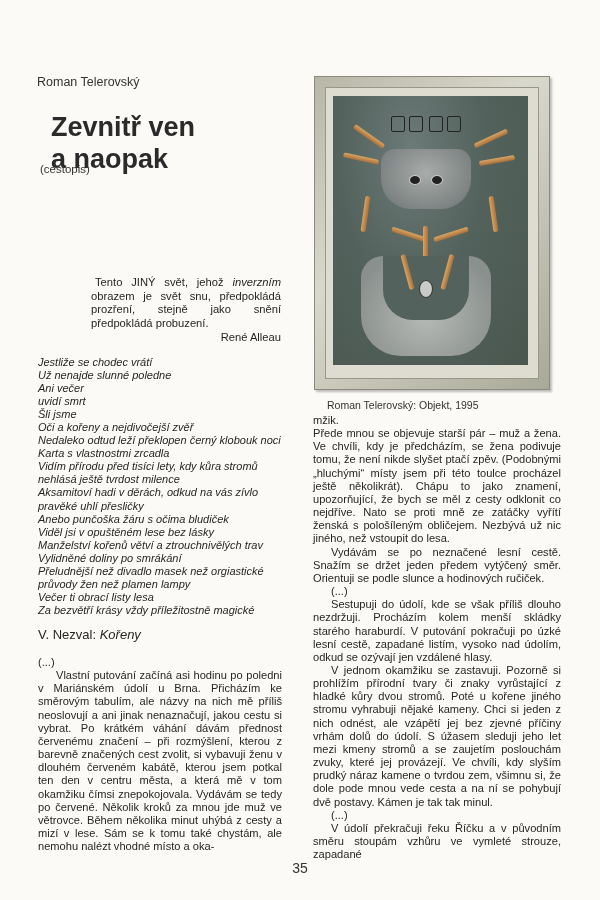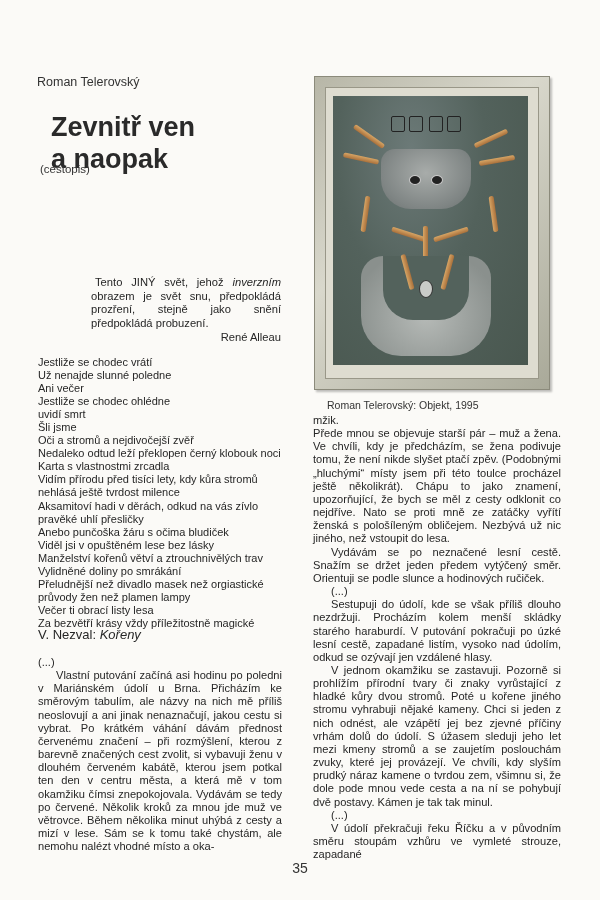--- a/index.html
+++ b/index.html
@@ -11,21 +11,21 @@
     position: relative;
   }
   .page { position: absolute; inset: 0; border-radius: 9px; }
   .author { position: absolute; left: 37px; top: 75px; font-size: 12.5px; color: #333; }
   .title { position: absolute; left: 36px; top: 96px; font-size: 27px; font-weight: bold; line-height: 32px; color: #2a2a2a; margin: 15px; }
   .subtitle { position: absolute; left: 40px; top: 163px; font-size: 11.5px; color: #333; }
 
   .motto { position: absolute; left: 91px; top: 276px; width: 190px; font-size: 11.2px; line-height: 13.6px; text-align: justify; text-indent: 4px; }
   .motto-author { position: absolute; left: 91px; top: 331px; width: 190px; text-align: right; font-size: 11.2px; }
 
-  .poem { position: absolute; left: 38px; top: 356px; width: 244px; font-size: 11px; line-height: 13.05px; }
+  .poem { position: absolute; left: 38px; top: 356px; width: 244px; font-size: 11px; line-height: 13.05px; font-style: italic; }
   .poem div { white-space: nowrap; }
   .poem-src { position: absolute; left: 38px; top: 627px; width: 244px; text-align: left; font-size: 13px; }
   .poem-src i { font-style: italic; }
 
   .col { position: absolute; font-size: 11.1px; line-height: 13.15px; text-align: justify; }
   .col p { margin: 0; }
   .col .ind { text-indent: 18px; }
   .col-left { left: 38px; top: 656px; width: 244px; }
   .col-right { left: 313px; top: 414px; width: 248px; }
 
@@ -79,24 +79,23 @@
 
   <div class="motto">
     <span>Tento JINÝ svět, jehož </span><i>inverzním</i><span> obrazem je svět snu, předpokládá prozření, stejně jako snění předpokládá probuzení.</span>
   </div>
   <div class="motto-author">René Alleau</div>
 
   <div class="poem">
     <div>Jestliže se chodec vrátí</div>
     <div>Už nenajde slunné poledne</div>
     <div>Ani večer</div>
-    <div>Jestliže se chodec ohlédne</div>
     <div>uvidí smrt</div>
     <div>Šli jsme</div>
-    <div>Oči a stromů a nejdivočejší zvěř</div>
+    <div>Oči a kořeny a nejdivočejší zvěř</div>
     <div>Nedaleko odtud leží překlopen černý klobouk noci</div>
     <div>Karta s vlastnostmi zrcadla</div>
     <div>Vidím přírodu před tisíci lety, kdy kůra stromů</div>
     <div>nehlásá ještě tvrdost milence</div>
     <div>Aksamitoví hadi v děrách, odkud na vás zívlo</div>
     <div>pravěké uhlí přesličky</div>
     <div>Anebo punčoška žáru s očima bludiček</div>
     <div>Viděl jsi v opuštěném lese bez lásky</div>
     <div>Manželství kořenů větví a ztrouchnivělých trav</div>
     <div>Vylidněné doliny po smrákání</div>

